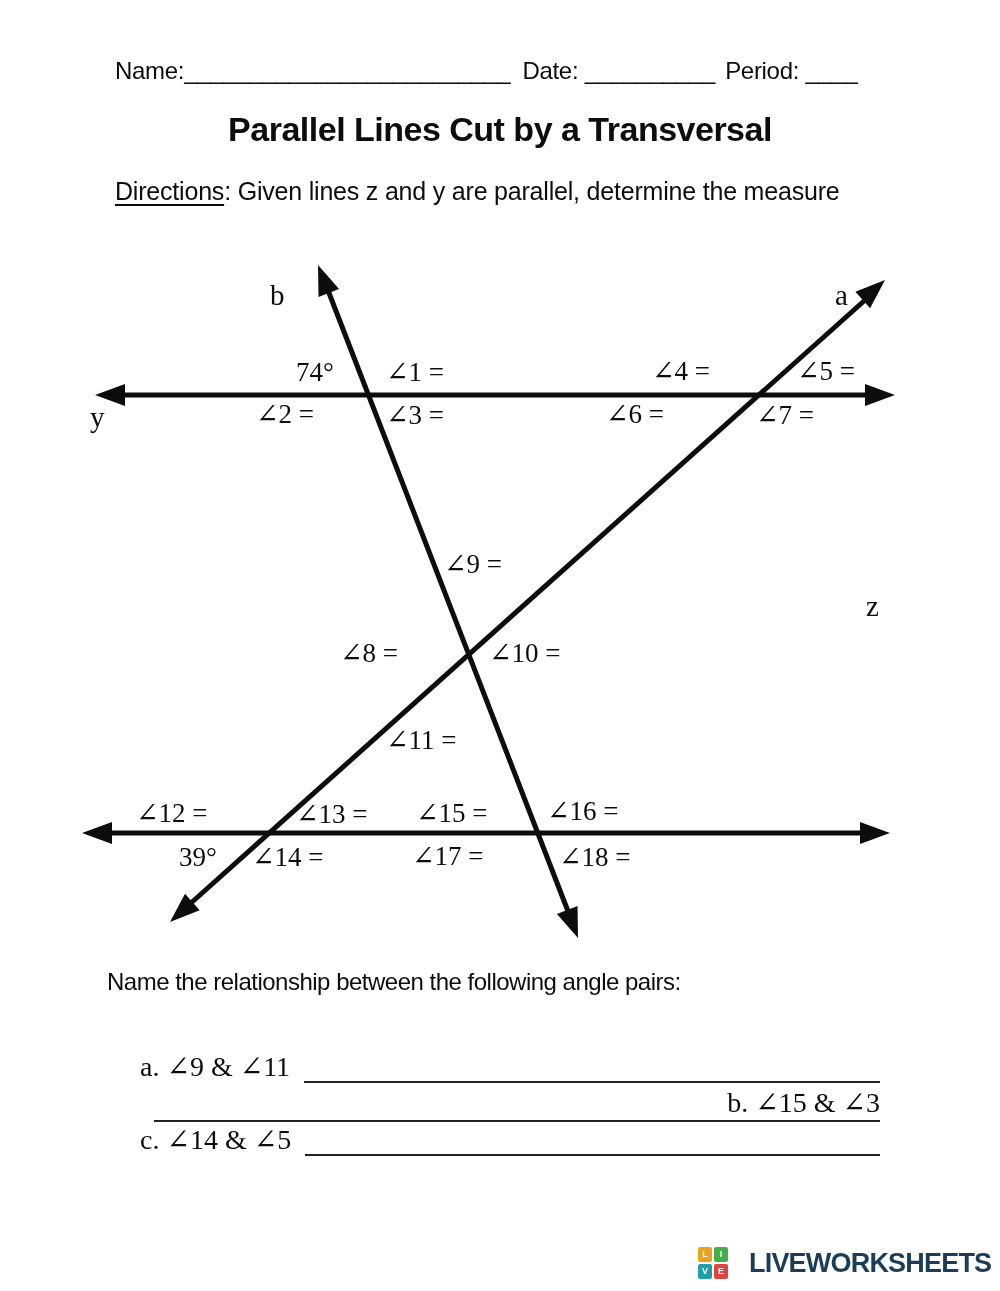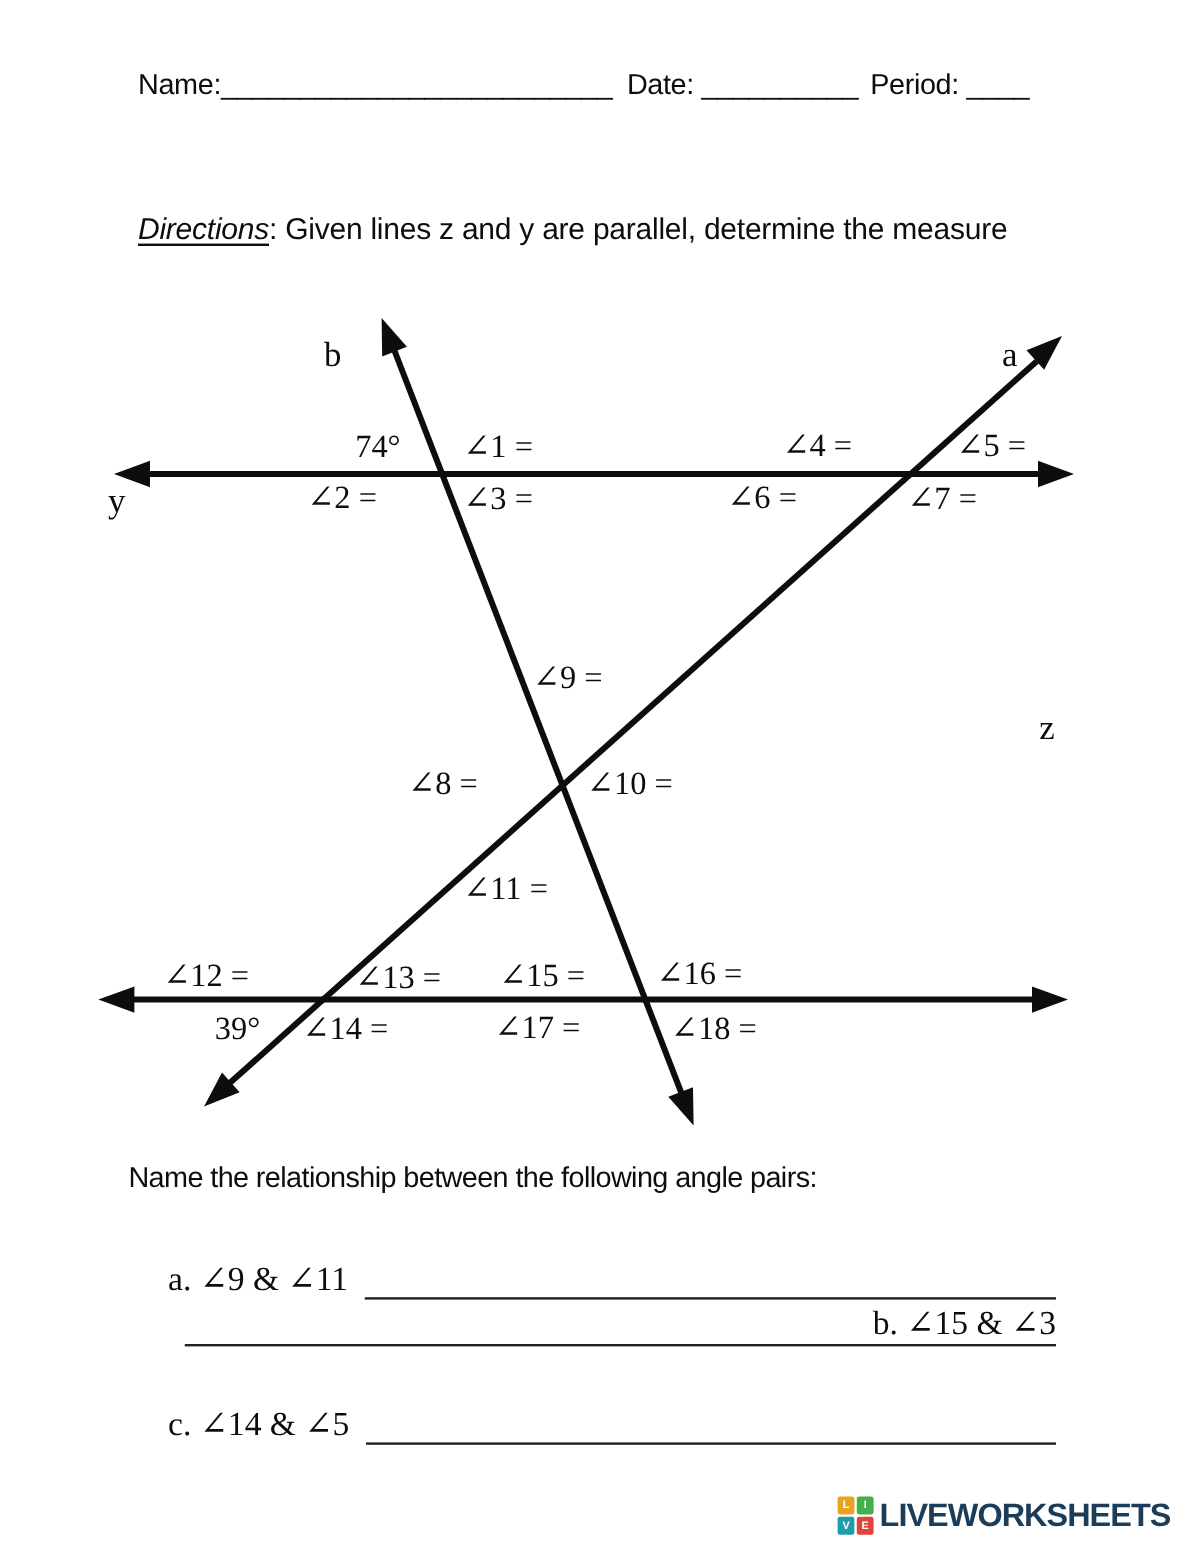--- a/index.html
+++ b/index.html
@@ -7,51 +7,52 @@
   .sans{font-family:"Liberation Sans","DejaVu Sans",sans-serif;}
   .serif{font-family:"Liberation Serif","DejaVu Serif","DejaVu Sans",serif;}
 
   .header-row{position:absolute;left:115px;top:57px;font-size:24px;font-weight:400;letter-spacing:-0.3px;white-space:nowrap;}
   .header-row .gap1{margin-left:12px;}
   .header-row .gap2{margin-left:10px;}
 
   .title{position:absolute;left:0;right:0;top:110px;text-align:center;font-size:34px;font-weight:700;letter-spacing:-0.5px;}
 
   .directions{position:absolute;left:115px;top:171px;font-size:25px;letter-spacing:-0.2px;line-height:40px;}
-  .directions .u{text-decoration:underline;text-underline-offset:4px;font-style:italic;}
+  .directions .u{text-decoration:underline;text-underline-offset:4px;}
 
   .diagram{position:absolute;left:0;top:250px;}
   .dlabel{font-family:"Liberation Serif","DejaVu Serif","DejaVu Sans",serif;font-size:27px;fill:#0d0d0d;}
   .llabel{font-family:"Liberation Serif","DejaVu Serif","DejaVu Sans",serif;font-size:29px;fill:#0d0d0d;}
   .dline{stroke:#0d0d0d;stroke-width:5;fill:none;}
   .ahead{fill:#0d0d0d;stroke:none;}
 
   .q-heading{position:absolute;left:107px;top:968px;font-size:24px;letter-spacing:-0.5px;}
 
   .q-item{position:absolute;left:140px;width:740px;height:36px;display:flex;align-items:flex-end;font-size:28px;}
   .q-item .pair{white-space:pre;}
   .q-item .blank{flex:1;align-self:stretch;border-bottom:2px solid #222;margin-left:14px;}
-  #item-a{top:1028px;margin-top:19px;} #item-b{top:1086px;flex-direction:column;} #item-c{top:1168px;}
+  #item-a{top:1028px;margin-top:19px;} #item-b{top:1086px;flex-direction:column;} #item-c{top:1120px;}
 
   .logo{position:absolute;left:698px;top:1247px;display:flex;align-items:center;gap:5px;}
   .licon{width:30px;height:32px;display:grid;grid-template-columns:1fr 1fr;grid-template-rows:1fr 1fr;gap:2px;}
   .licon span{display:flex;align-items:center;justify-content:center;color:#fff;font-size:9px;font-weight:700;border-radius:2px;line-height:1;}
-  .brand{font-size:27px;font-weight:800;letter-spacing:-0.8px;white-space:nowrap;}
+  .brand{font-size:27px;font-weight:800;letter-spacing:-0.8px;white-space:nowrap;margin-left:16px;}
 </style>
 </head>
 <body>
 
 <div id="page">
 
   <div class="header-row sans">
     <span>Name:</span><span>_________________________</span><span class="gap1">Date:</span>
     <span>__________</span><span class="gap2">Period:</span>
     <span>____</span>
   </div>
 
+  <div class="title sans">Parallel Lines Cut by a Transversal</div>
 
   <div class="directions sans">
     <div><span class="u">Directions</span><span>: Given lines z and y are parallel, determine the measure</span></div>
   </div>
 
   <svg class="diagram" width="1000" height="700" viewBox="0 0 1000 700">
 
     <line class="dline" x1="122" y1="145" x2="868" y2="145"></line>
     <polygon class="ahead" points="95,145 125,134 125,156"></polygon>
     <polygon class="ahead" points="895,145 865,134 865,156"></polygon>

